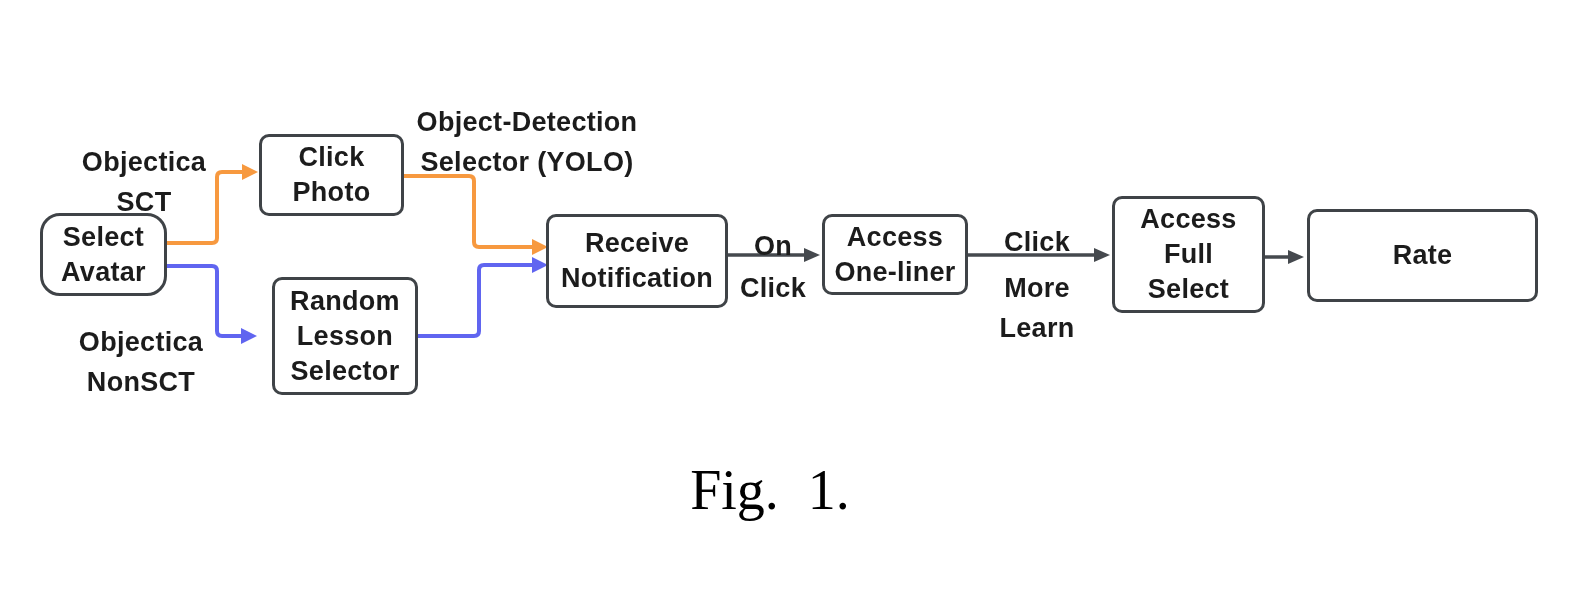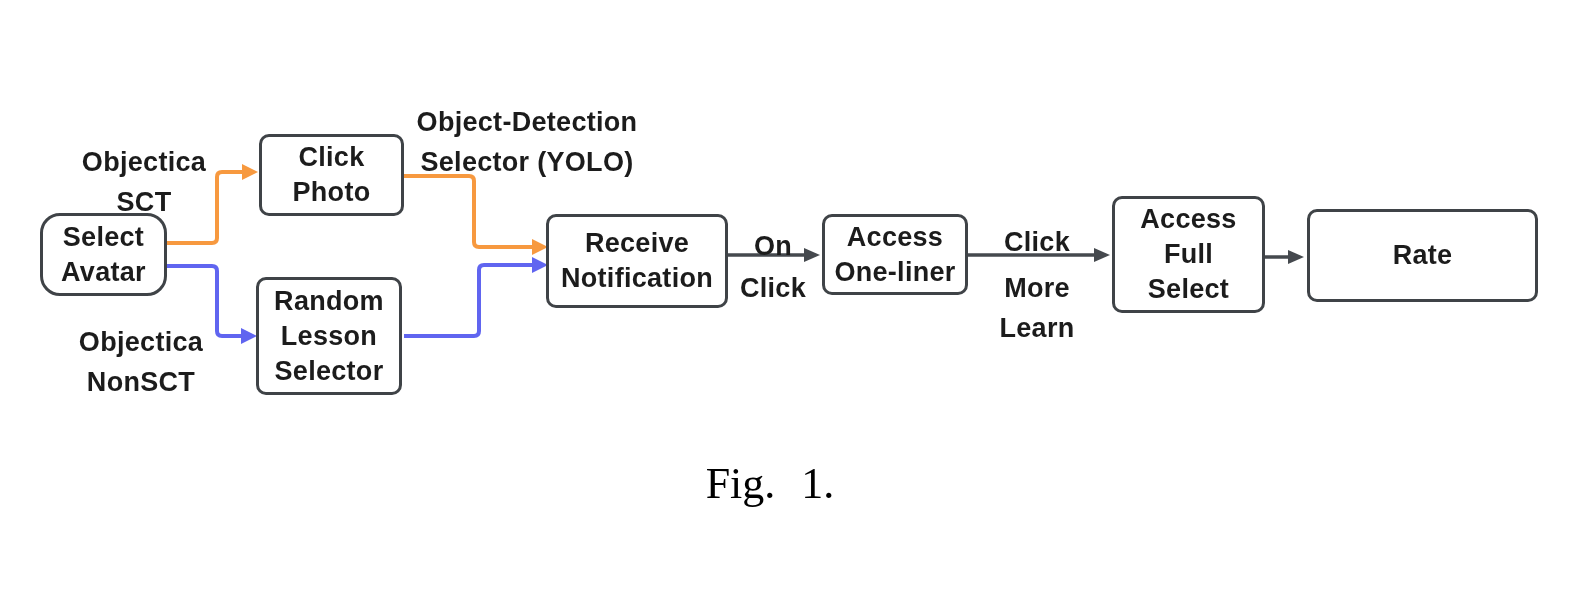--- a/index.html
+++ b/index.html
@@ -42,42 +42,42 @@
     line-height: 34px;
     color: #1C1C1C;
     letter-spacing: 0.3px;
     text-align: center;
     white-space: nowrap;
   }
   .edge-label span { display: block; margin-top: 6px; }
   
   .n-select   { left: 40px;   top: 213px; width: 127px; height: 83px; border-radius: 20px; }
   .n-click    { left: 259px;  top: 134px; width: 145px; height: 82px; }
-  .n-random   { left: 256px;  top: 277px; width: 146px; height: 118px; }
+  .n-random   { left: 272px;  top: 277px; width: 146px; height: 118px; }
   .n-receive  { left: 546px;  top: 214px; width: 182px; height: 94px; }
   .n-oneliner { left: 822px;  top: 214px; width: 146px; height: 81px; }
   .n-lesson   { left: 1112px; top: 196px; width: 153px; height: 117px; }
   .n-rate     { left: 1307px; top: 209px; width: 231px; height: 93px; gap: 28px; }
   
   .l-sct     { left: 59px;  top: 139px; width: 170px; }
   .l-nonsct  { left: 56px;  top: 319px; width: 170px; }
   .l-yolo    { left: 392px; top: 99px;  width: 270px; }
   .l-onclick { left: 723px; top: 222px; width: 100px; line-height: 36px; }
   .l-learn   { left: 972px; top: 219px; width: 130px; line-height: 34px; }
   .l-learn .gap-below { margin-bottom: 12px; }
   
   .caption {
     position: absolute;
     left: 0; top: 458px;
     width: 1540px;
     display: flex;
     justify-content: center;
     gap: 42px;
     font-family: "Liberation Serif", serif;
-    font-size: 44px;
+    font-size: 56px;
     color: #000000;
     white-space: pre;
   }
   .cap-fig { word-spacing: 15px; }
 </style>
 </head>
 <body>
 
 <div class="stage">
 

